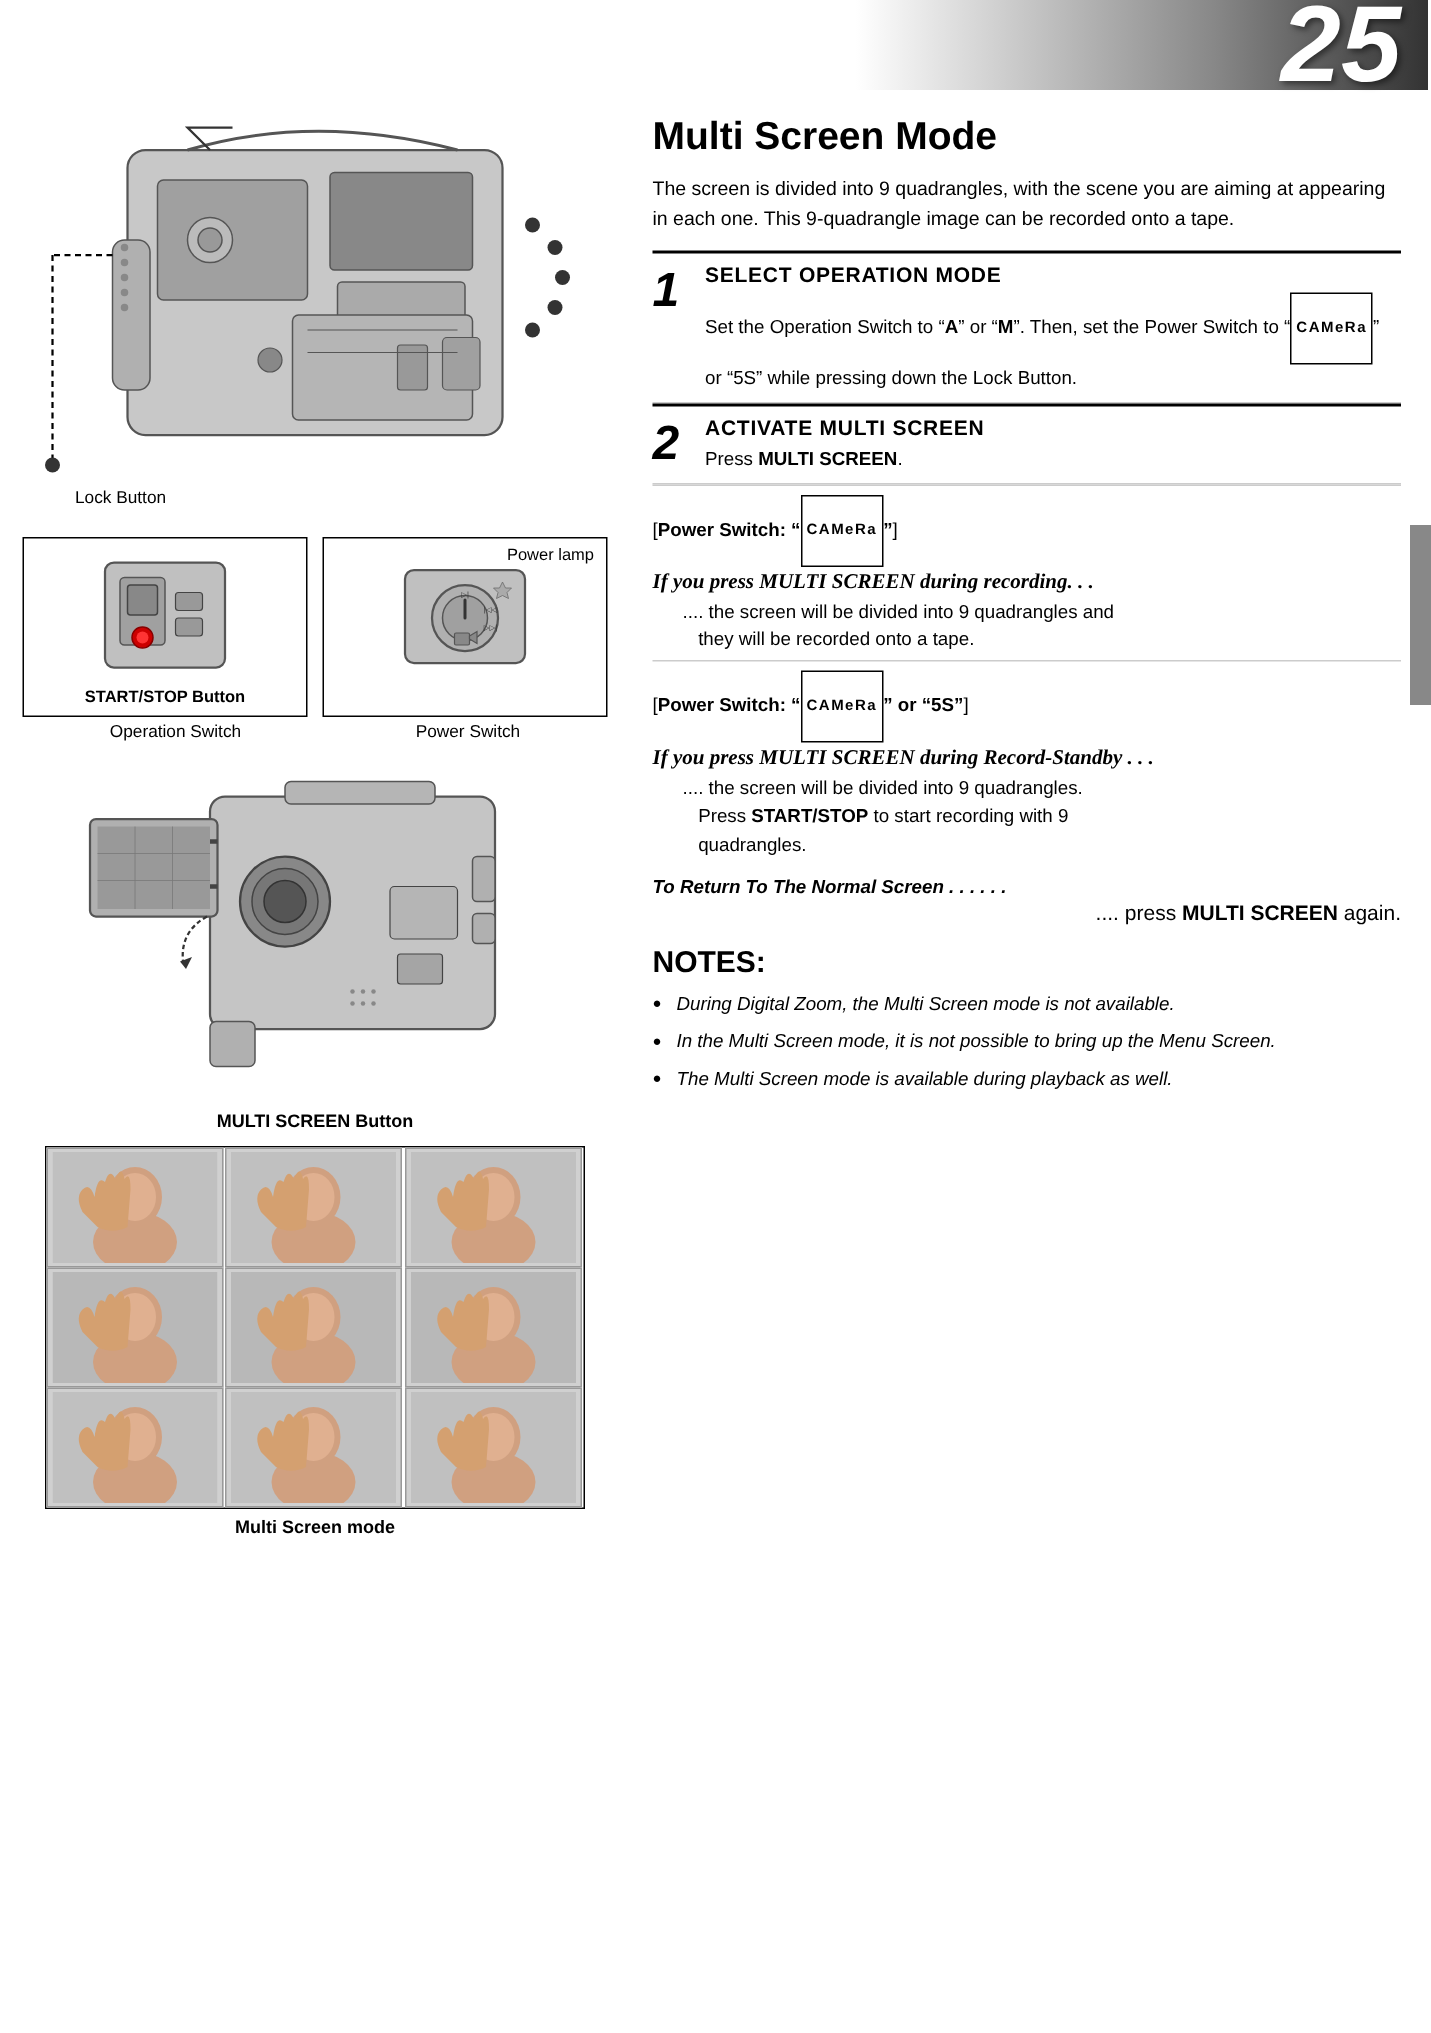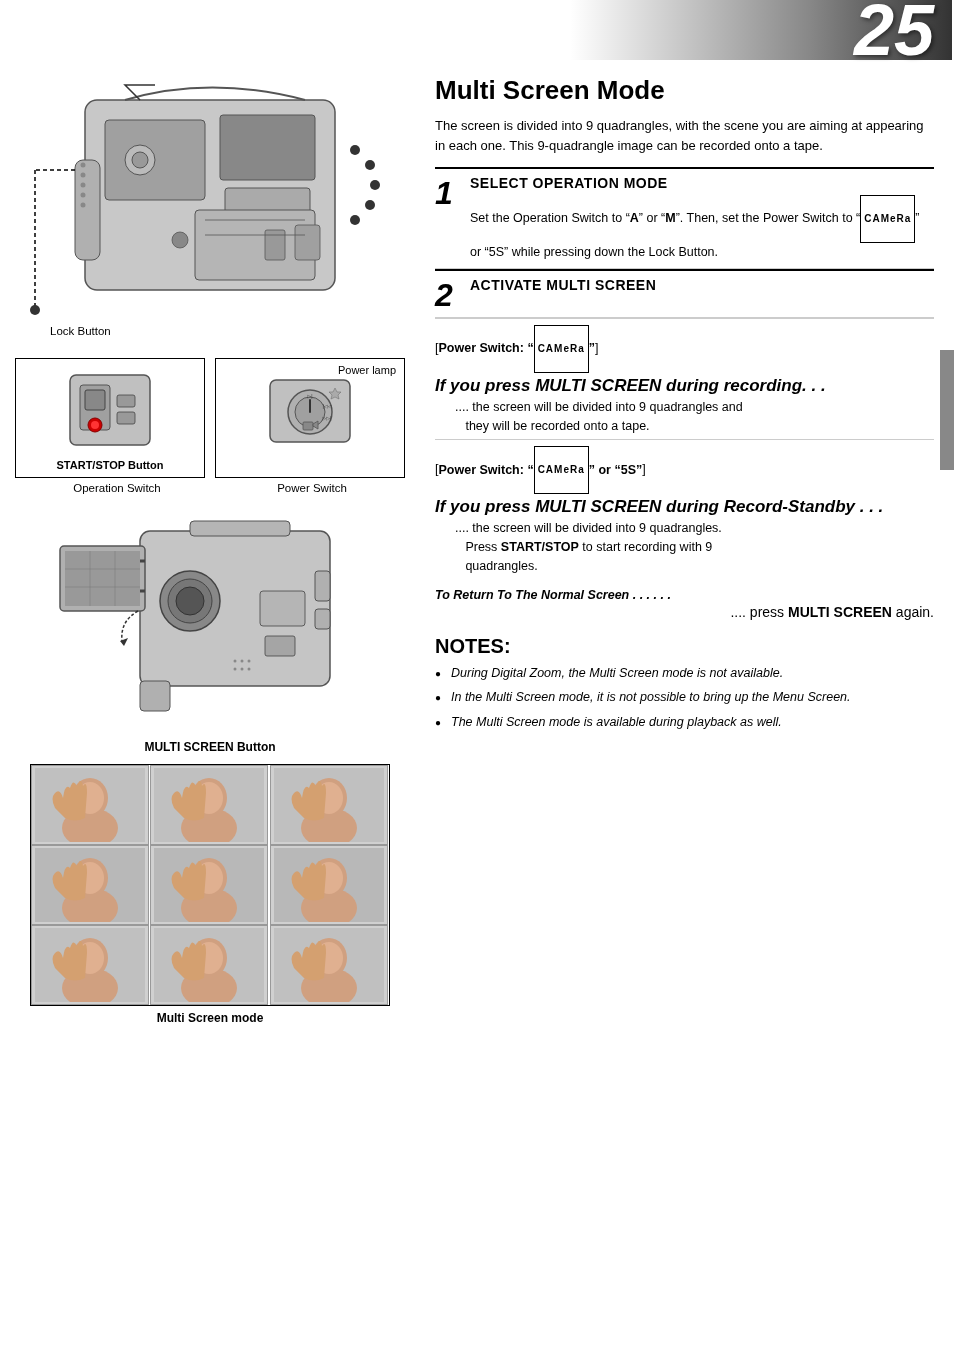--- a/index.html
+++ b/index.html
@@ -235,22 +235,23 @@
 
     .sub-section-header {
       font-size: 12.5px;
       font-weight: normal;
       margin-bottom: 3px;
     }
 
     .sub-section-italic {
       font-style: italic;
       font-weight: bold;
-      font-size: 17px;
+      font-size: 14px;
       margin-bottom: 2px;
+      font-family: Liberation Serif, serif;
     }
 
     .sub-section-body {
       font-size: 12.5px;
       line-height: 1.5;
       padding-left: 20px;
     }
 
     
     .return-section {
@@ -585,20 +586,23 @@
         the Power Switch to “<span class="camera-badge">CAMeRa</span>” or “5S” while pressing
         down the Lock Button.
       </div>
     </div>
   </div>
 
   <div class="step-section">
     <div class="step-number">2</div>
     <div class="step-content">
       <div class="step-title">ACTIVATE MULTI SCREEN</div>
+      <div class="step-body">
+        Press <strong>MULTI SCREEN</strong>.
+      </div>
     </div>
   </div>
 
   <div class="sub-section">
     <div class="sub-section-header">
       [<strong>Power Switch: “<span class="camera-badge">CAMeRa</span>”</strong>]
     </div>
     <div class="sub-section-italic">
       <em>If you press MULTI SCREEN during recording. . .</em>
     </div>

